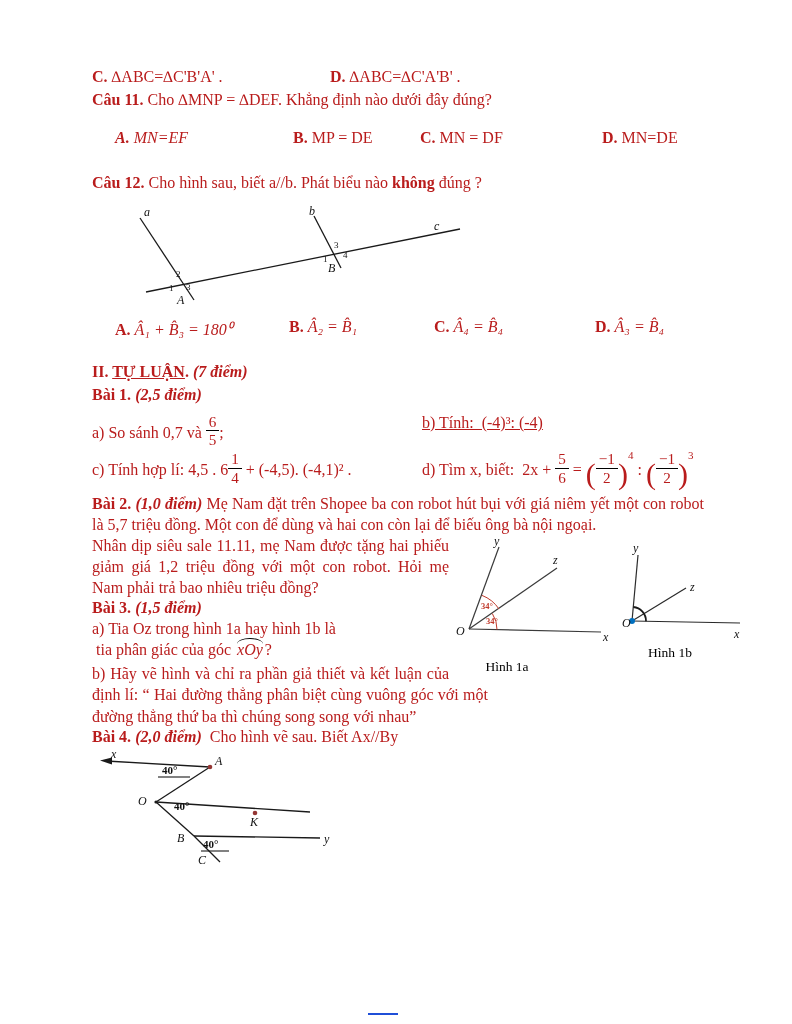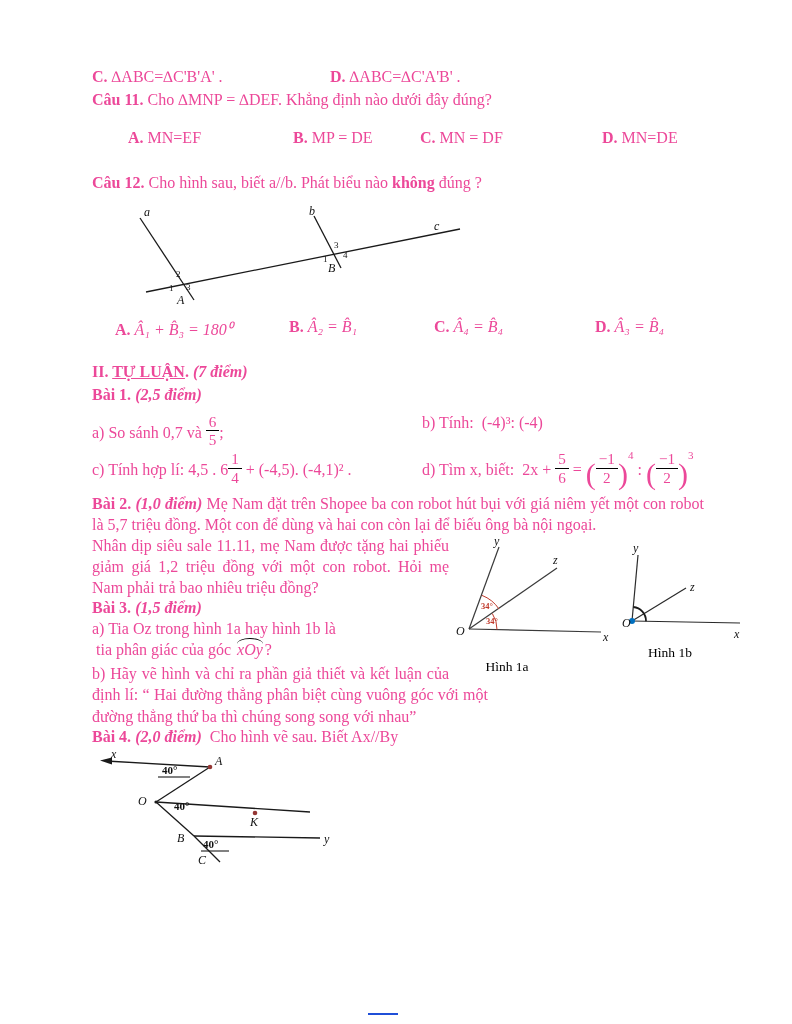--- a/index.html
+++ b/index.html
@@ -1,18 +1,18 @@
 <!DOCTYPE html>
 <html><head>
 <meta charset="utf-8">
 <style>
   * { margin:0; padding:0; box-sizing:border-box; }
   html,body { background:#fff; }
   .page { width:792px; height:1024px; background:#fff; position:relative;
-          font-family:"Liberation Serif", serif; font-size:16px; color:#ec4899; overflow:hidden; }
+          font-family:"Liberation Serif", serif; font-size:16px; color:#b91c1c; overflow:hidden; }
   .content { position:absolute; left:92px; top:68px; width:612px; }
   .b { font-weight:bold; }
   .bi { font-weight:bold; font-style:italic; }
   .u { text-decoration:underline; }
   .line { line-height:1.3; min-height:21px; white-space:pre-wrap; }
   .relrow { position:relative; height:26px; }
   .abs { position:absolute; top:0; white-space:pre; }
   .math { font-style:italic; }
   .just { text-align:justify; line-height:1.32; }
   
@@ -47,21 +47,21 @@
   <div class="content">
 
     <div class="relrow" style="height:22px;">
       <span class="abs" style="left:0;"><span class="b">C.</span><span> ∆ABC=∆C'B'A' .</span></span>
       <span class="abs" style="left:238px;"><span class="b">D.</span><span> ∆ABC=∆C'A'B' .</span></span>
     </div>
 
     <div class="line"><span class="b">Câu 11.</span><span> Cho ∆MNP = ∆DEF. Khẳng định nào dưới đây đúng?</span></div>
 
     <div class="relrow" style="margin-top:18px; height:24px;">
-      <span class="abs" style="left:36px;"><span class="b">A.</span><span> MN=EF</span></span>
+      <span class="abs" style="left:23px;font-style:italic;"><span class="b">A.</span><span> MN=EF</span></span>
       <span class="abs" style="left:173px;margin-left:28px;"><span class="b">B.</span><span> MP = DE</span></span>
       <span class="abs" style="left:328px;"><span class="b">C.</span><span> MN = DF</span></span>
       <span class="abs" style="left:510px;"><span class="b">D.</span><span> MN=DE</span></span>
     </div>
 
     <div class="line" style="margin-top:20px;"><span class="b">Câu 12.</span><span> Cho hình sau, biết a//b. Phát biểu nào </span><span class="b">không</span><span> đúng ?</span></div>
 
     <svg width="340" height="102" viewBox="0 0 340 102" style="margin:12px 0 0 46px; display:block;">
       <line x1="8" y1="86" x2="322" y2="23" stroke="#1a1a1a" stroke-width="1.3"></line>
       <line x1="2" y1="12" x2="56" y2="94" stroke="#1a1a1a" stroke-width="1.3"></line>
@@ -85,21 +85,21 @@
       <span class="abs" style="left:342px;"><span class="b">C.</span><span class="math"> Â₄ = B̂₄</span></span>
       <span class="abs" style="left:503px;"><span class="b">D.</span><span class="math"> Â₃ = B̂₄</span></span>
     </div>
 
     <div class="line" style="margin-top:18px;"><span class="b">II. </span><span class="b u">TỰ LUẬN</span><span class="b">.</span><span class="bi"> (7 điểm)</span></div>
 
     <div class="line" style="margin-top:2px;"><span class="b">Bài 1.</span><span class="bi"> (2,5 điểm)</span></div>
 
     <div class="abrow">
       <span class="cell-l" style="white-space:pre;"><span>a) So sánh 0,7 và </span><span class="frac"><span class="fn">6</span><span class="fd">5</span></span><span>;</span></span>
-      <span style="white-space:pre;">b) Tính:  (-4)³: (-4)</span>
+      <span style="white-space:pre;text-decoration:underline;">b) Tính:  (-4)³: (-4)</span>
     </div>
 
     <div class="abrow" style="margin-top:4px;">
       <span class="cell-l" style="white-space:pre;"><span>c) Tính hợp lí: 4,5 . 6</span><span class="frac"><span class="fn">1</span><span class="fd">4</span></span><span> + (-4,5). (-4,1)² .</span></span>
       <span style="white-space:pre;"><span>d) Tìm x, biết:  2x + </span><span class="frac"><span class="fn">5</span><span class="fd">6</span></span><span> = </span><span class="bp">(</span><span class="frac"><span class="fn">−1</span><span class="fd">2</span></span><span class="bp">)</span><sup class="pexp">4</sup><span> : </span><span class="bp">(</span><span class="frac"><span class="fn">−1</span><span class="fd">2</span></span><span class="bp">)</span><sup class="pexp">3</sup></span>
     </div>
 
     <p class="just" style="margin-top:8px;"><span class="b">Bài 2.</span><span class="bi"> (1,0 điểm)</span><span> Mẹ Nam đặt trên Shopee ba con robot hút bụi với giá niêm yết một con robot là 5,7 triệu đồng. Một con để dùng và hai con còn lại để biếu ông bà nội ngoại.</span></p>
 
     <div class="figfloat">

